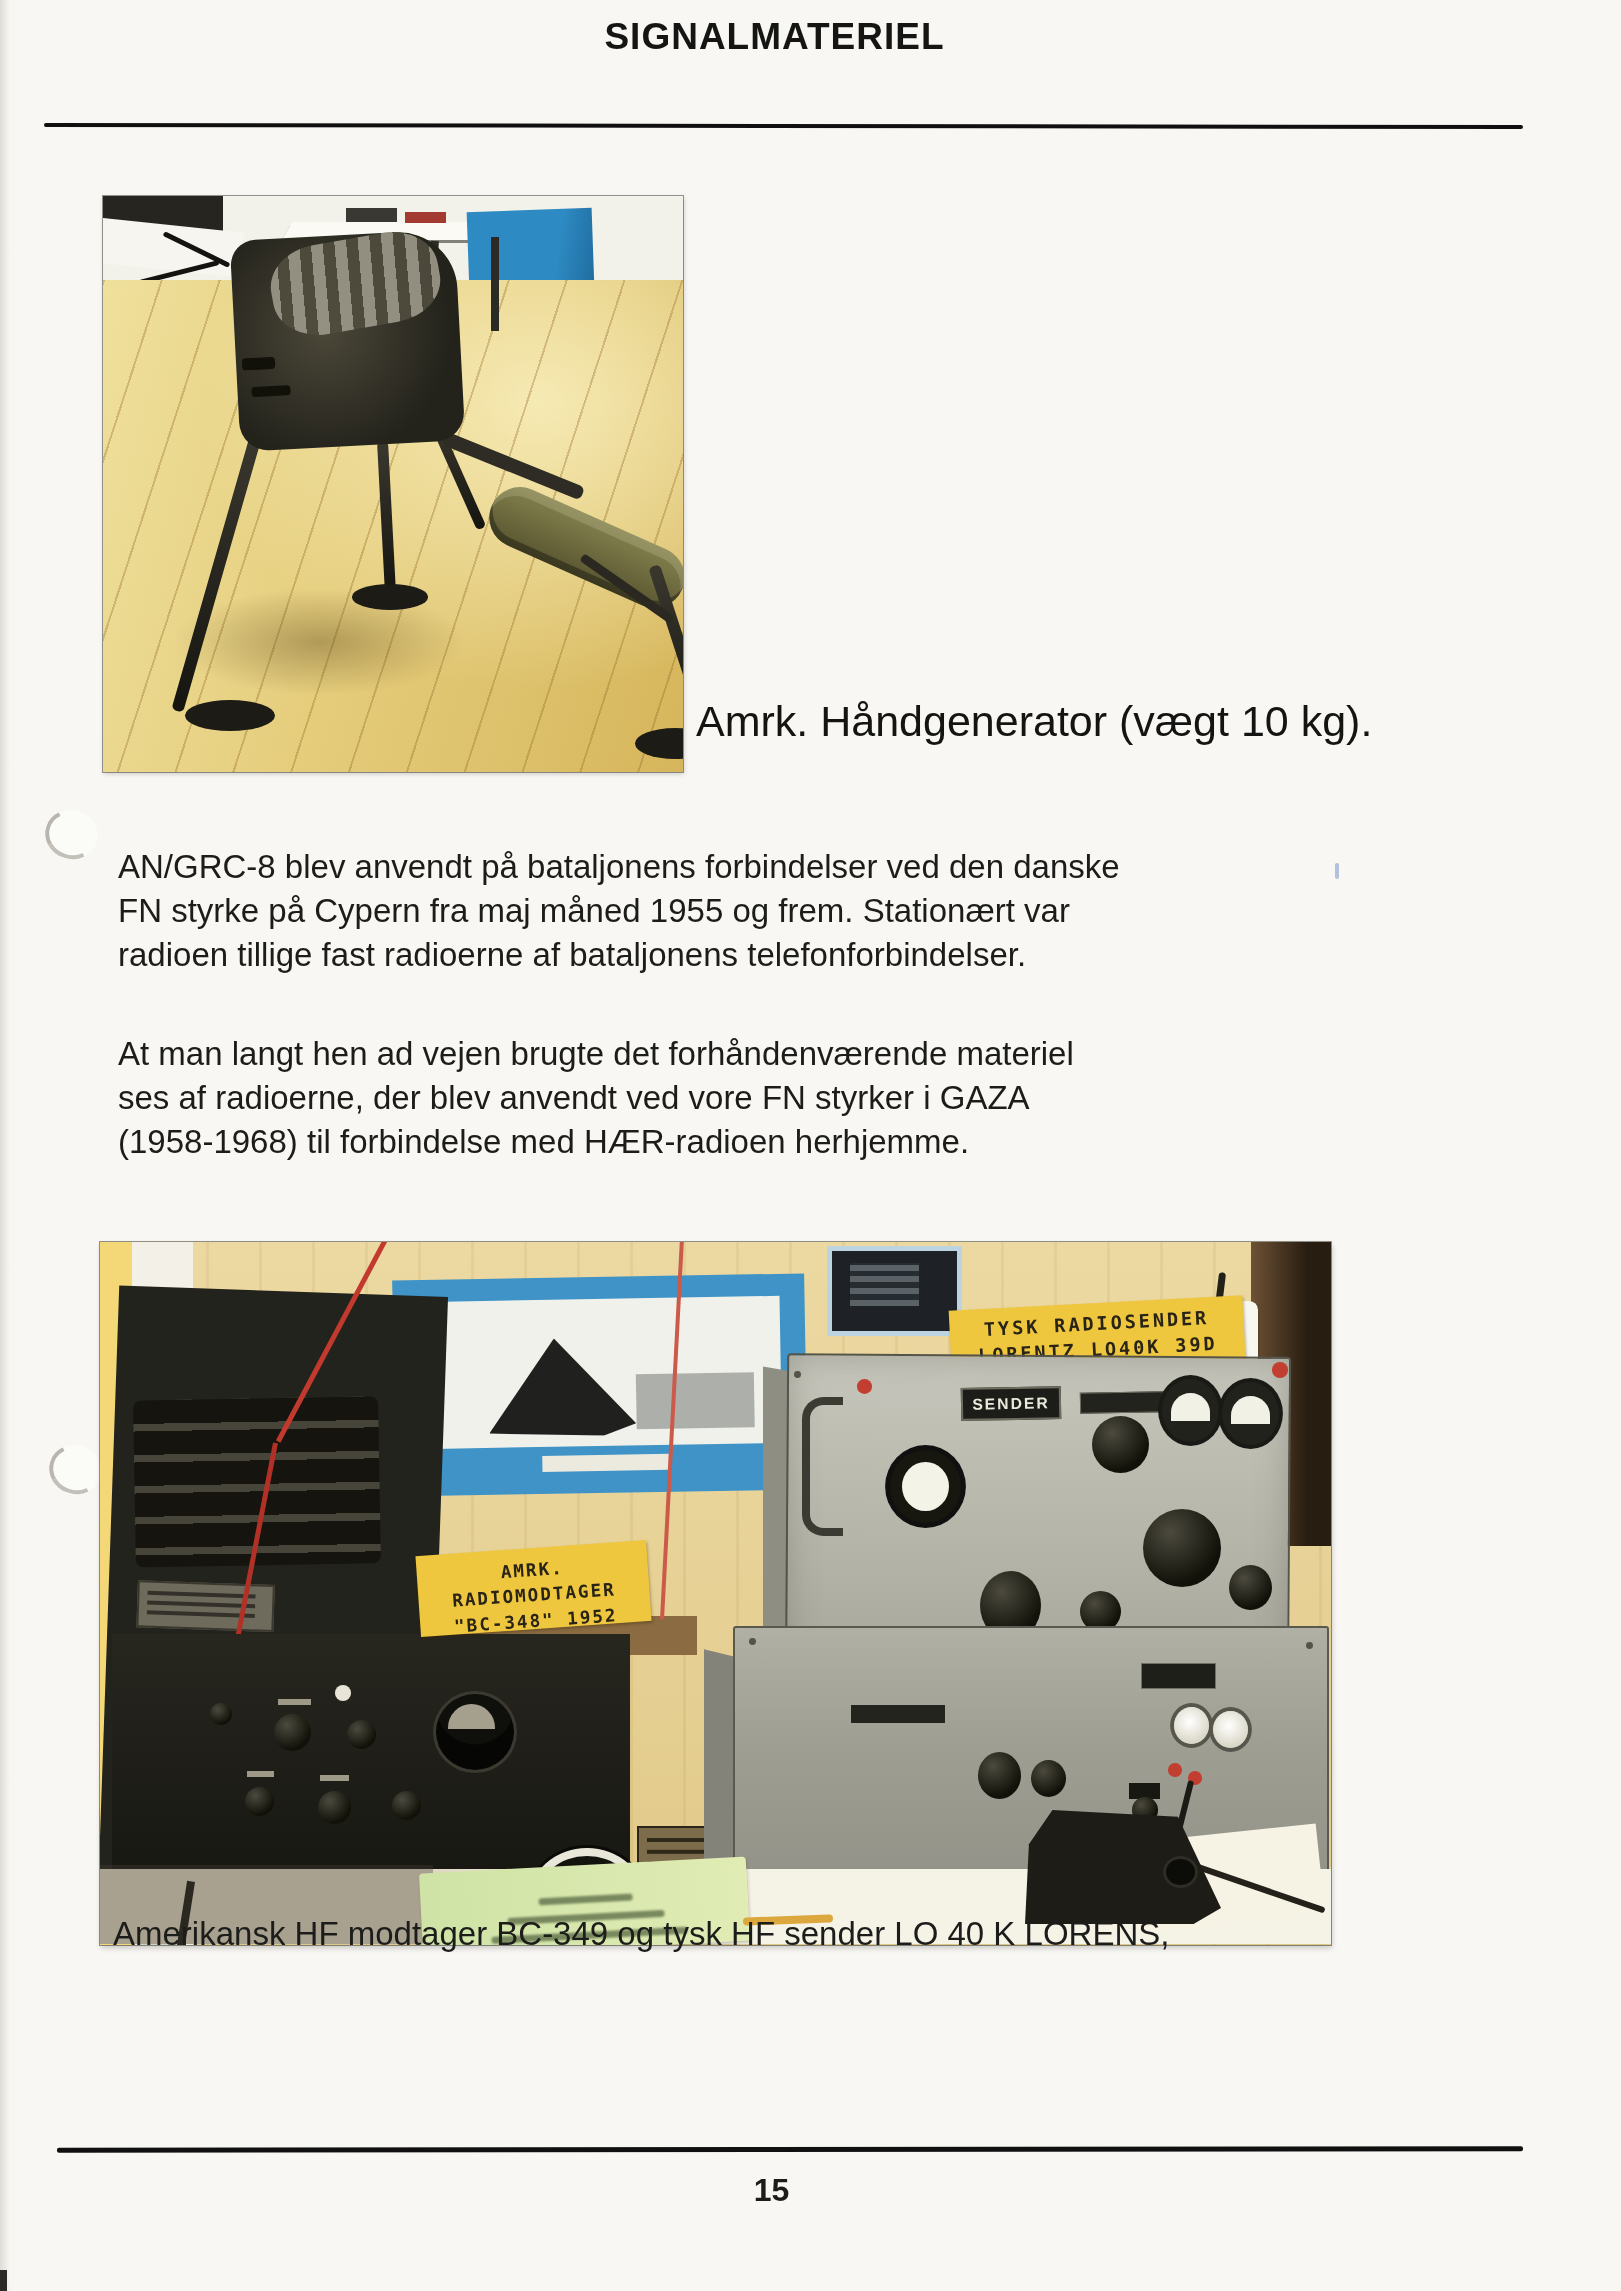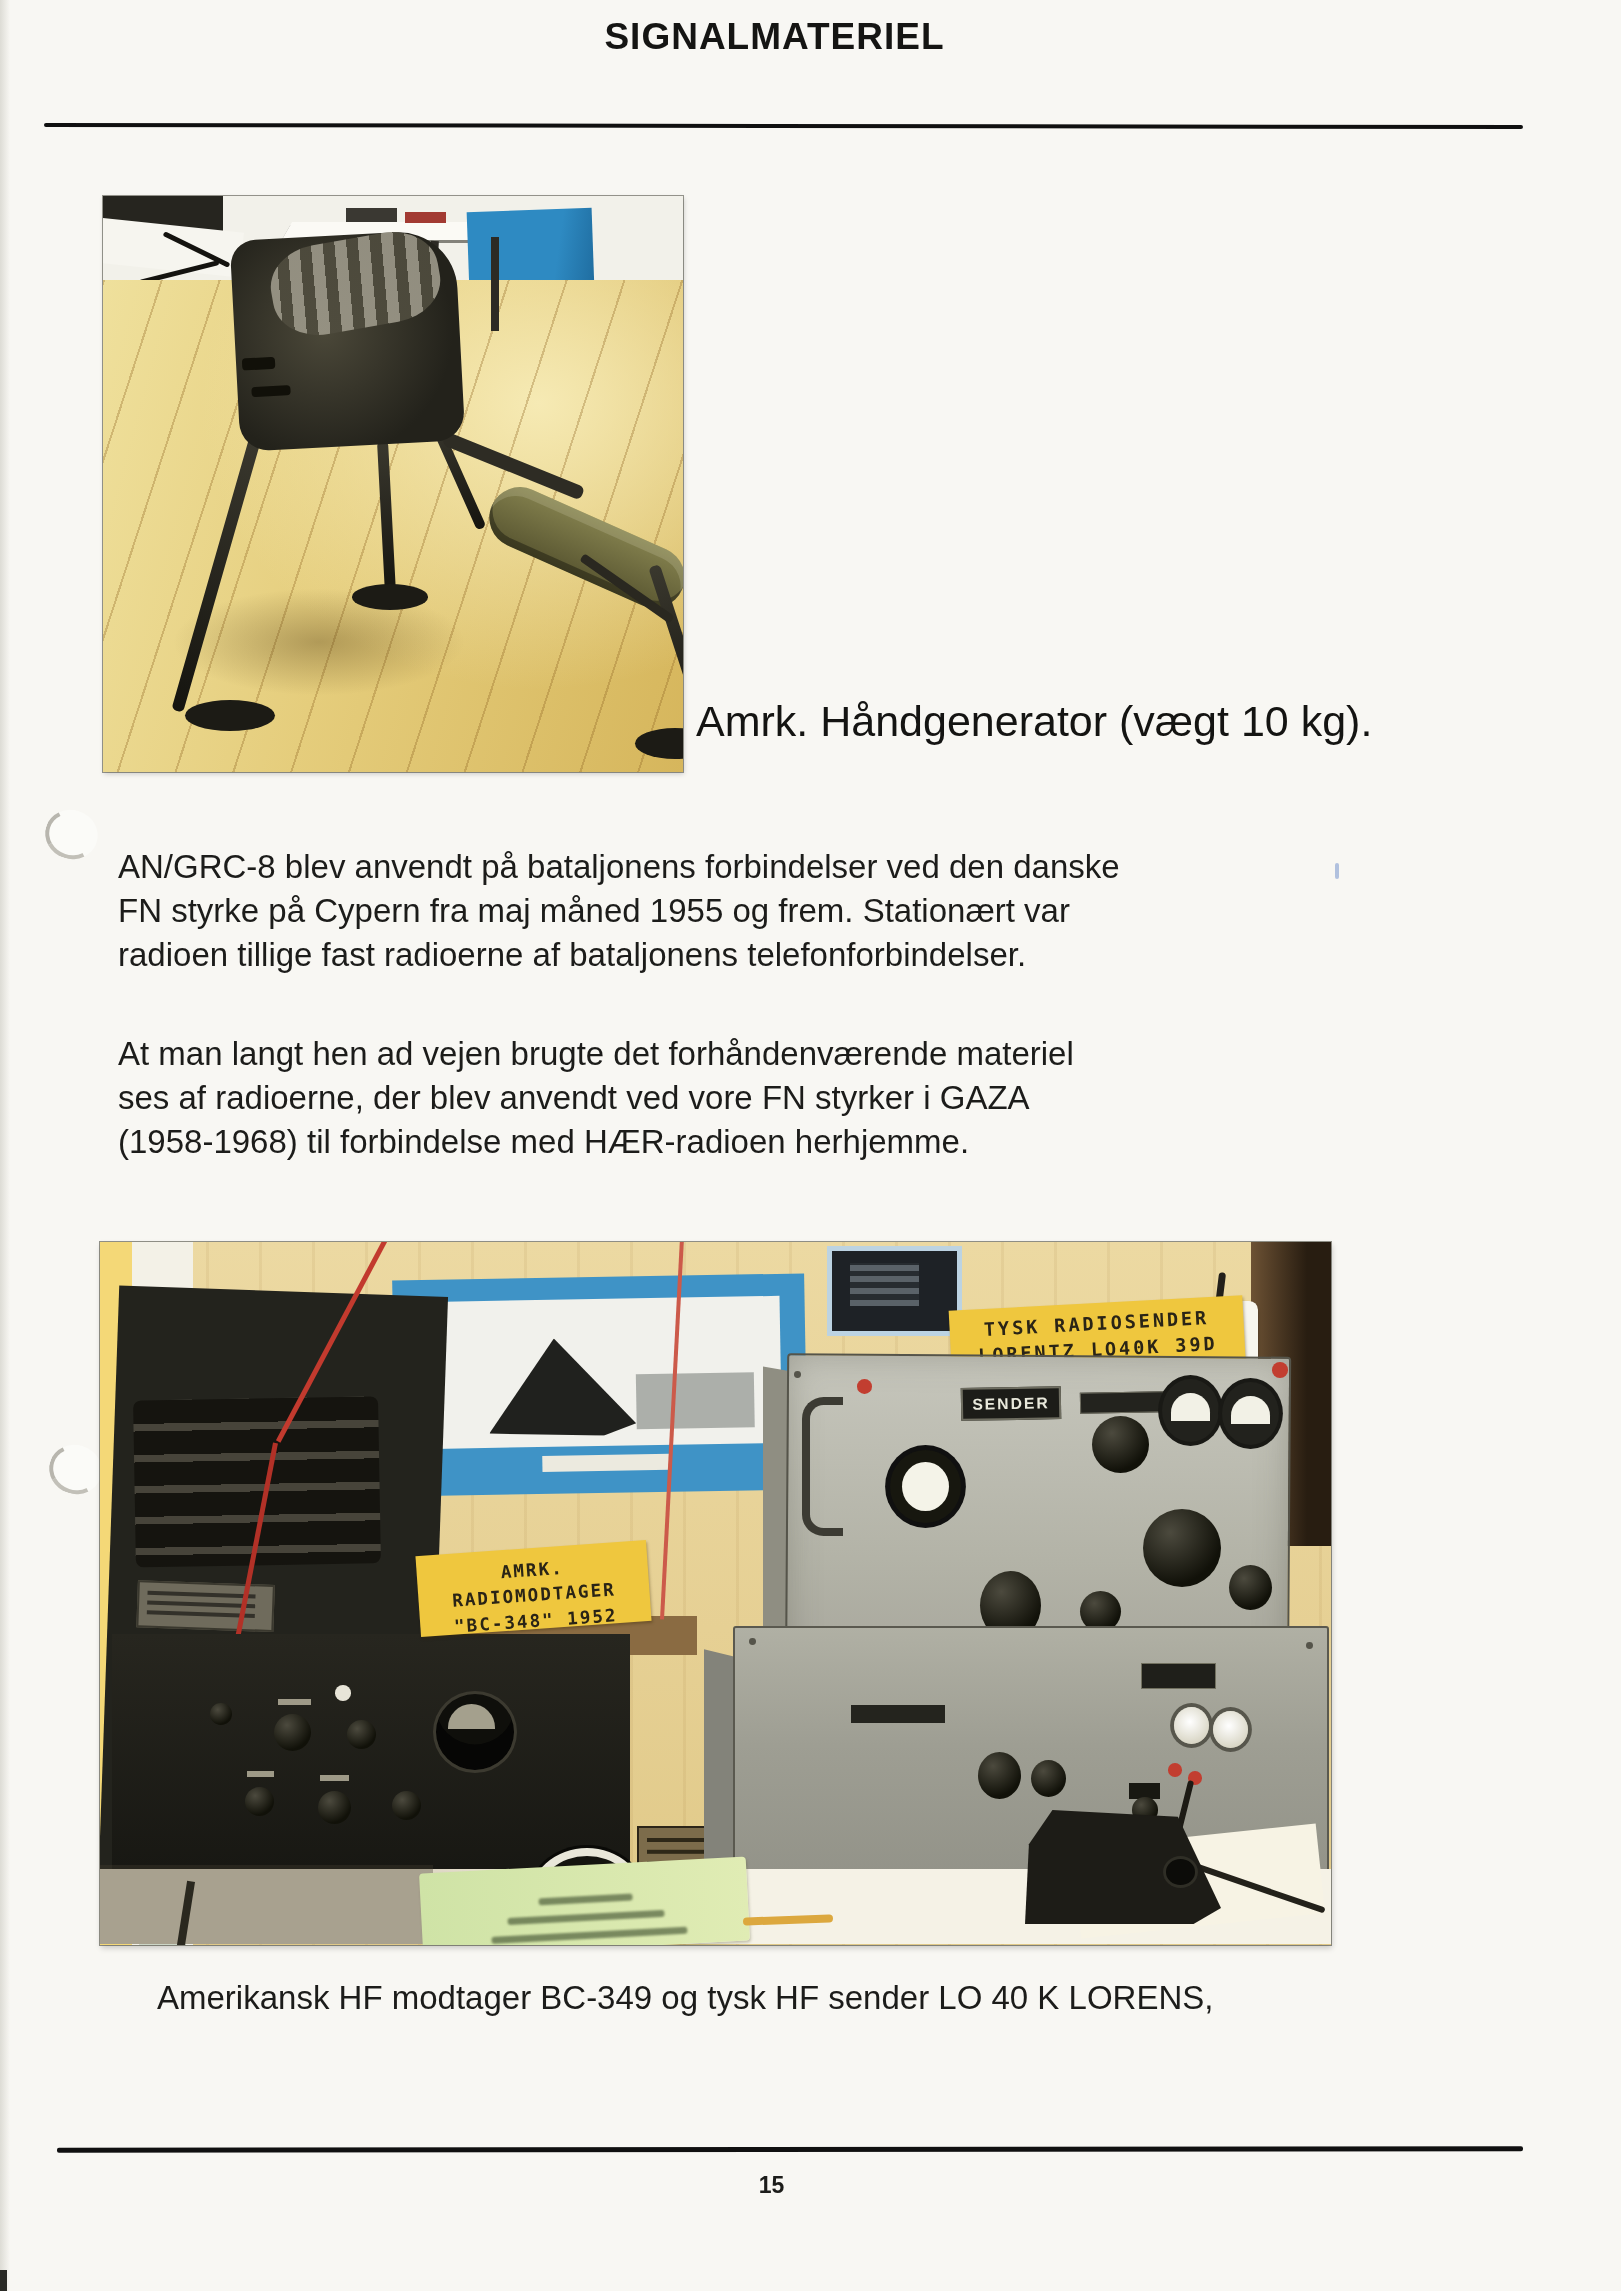--- a/index.html
+++ b/index.html
@@ -16,28 +16,28 @@
         border:4.9px solid transparent;border-left-color:#b8b6ae;border-bottom-color:#c2c0b8;transform:rotate(18deg);}
   .hole1{left:45px;top:810px;}
   .hole2{left:49px;top:1445px;}
 
   
   .hdr-title{left:0;top:15.7px;width:1549px;text-align:center;font-size:37px;font-weight:bold;letter-spacing:1px;color:#151513;}
   .hdr-sub{left:0;top:63px;width:1549px;text-align:center;font-size:29px;color:#171715;}
   .rule{background:#101010;border-radius:2px;}
   .rule-top{left:44px;top:124px;width:1479px;height:3.9px;transform:rotate(.08deg);}
   .rule-bot{left:57px;top:2147px;width:1466px;height:4.9px;transform:rotate(-.05deg);}
-  .page-num{left:0;top:2172px;width:1543px;text-align:center;font-size:23px;font-weight:bold;color:#1c1c1a;}
+  .page-num{left:0;top:2172px;width:1543px;text-align:center;font-size:32px;font-weight:bold;color:#1c1c1a;}
 
   
   .bodyline{white-space:nowrap;font-size:33px;color:#1c1c1a;}
   .cap1{left:696px;top:697px;font-size:43px;white-space:nowrap;color:#141412;}
   .p1{left:118px;top:845px;line-height:44px;}
   .p2{left:118px;top:1032px;line-height:44px;}
-  .cap2{left:113px;top:1976px;line-height:43px;margin-left:44px;}
+  .cap2{left:113px;top:1912px;line-height:43px;}
 
   
   .photo1{left:103px;top:196px;width:580px;height:576px;background:#efe6c2;outline:1px solid rgba(70,70,58,.55);
           box-shadow:1px 2px 4.9px rgba(0,0,0,.18);overflow:hidden;}
   .p1-wall{left:0;top:0;width:100%;height:94px;background:#f2f1ea;}
   .p1-floor{left:0;top:84px;width:100%;height:492px;
      background:
        repeating-linear-gradient(108deg,rgba(146,104,38,.33) 0 2px,rgba(0,0,0,0) 2px 55px),
        radial-gradient(ellipse at 75% 25%,#f6eab4 0%,rgba(0,0,0,0) 55%),
        linear-gradient(105deg,#efe09c 0%,#e5cd7c 45%,#d6b65c 100%);}

